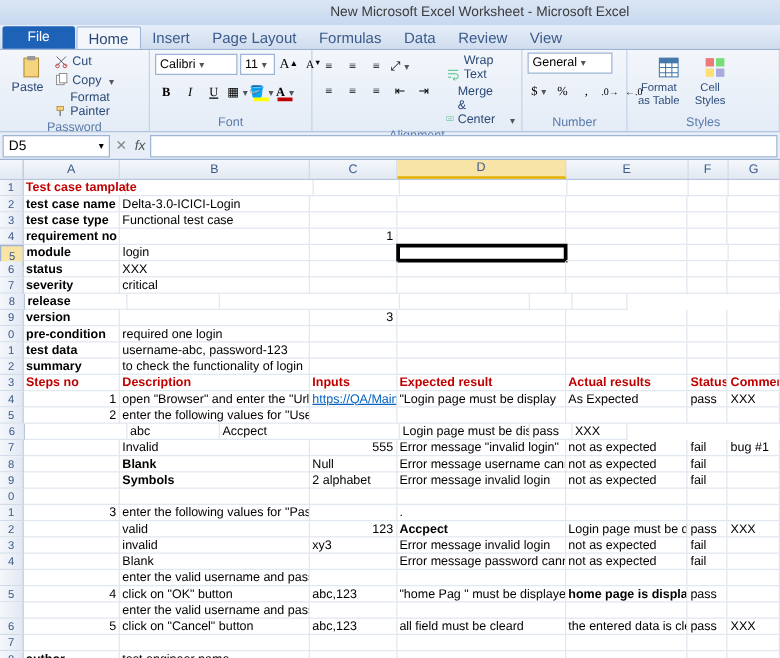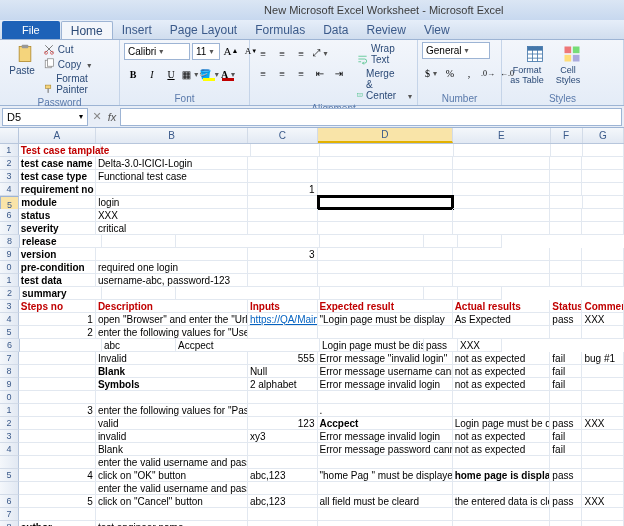--- a/index.html
+++ b/index.html
@@ -331,20 +331,21 @@
         <div class="c cB">username-abc, password-123</div>
         <div class="c cC right"></div>
         <div class="c cD"></div>
         <div class="c cE"></div>
         <div class="c cF"></div>
         <div class="c cG"></div>
       </div>
       <div class="r">
         <div class="rh">2</div>
         <div class="c cA bold">summary</div>
+        <div class="c cB">to check the functionality of login</div>
         <div class="c cC right"></div>
         <div class="c cD"></div>
         <div class="c cE"></div>
         <div class="c cF"></div>
         <div class="c cG"></div>
       </div>
       <div class="r">
         <div class="rh">3</div>
         <div class="c cA bold red">Steps no</div>
         <div class="c cB bold red">Description</div>

